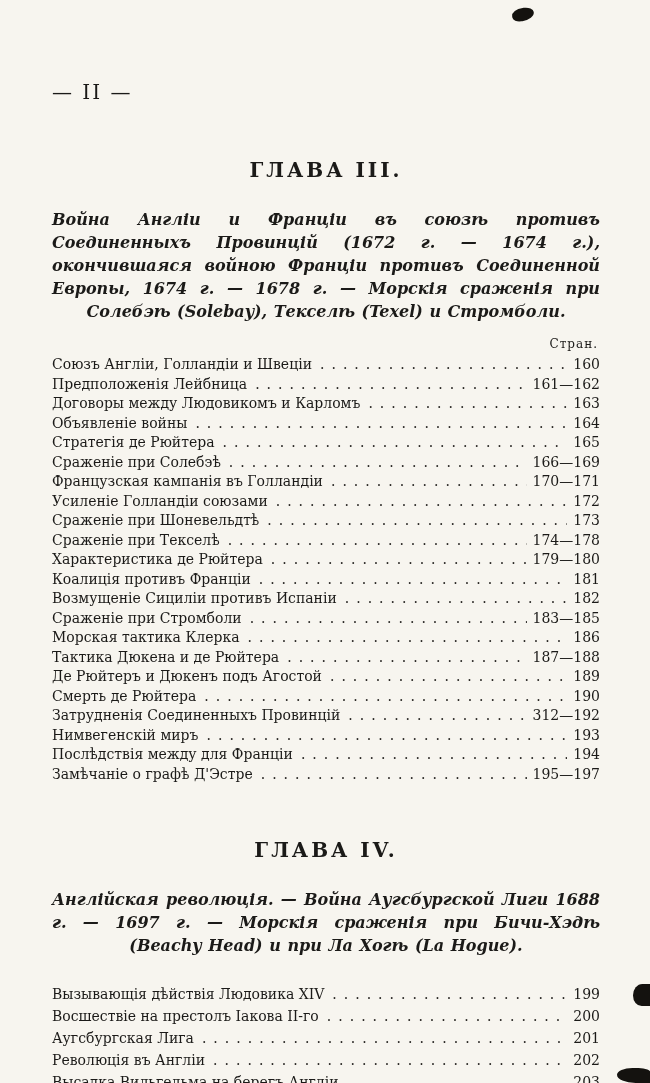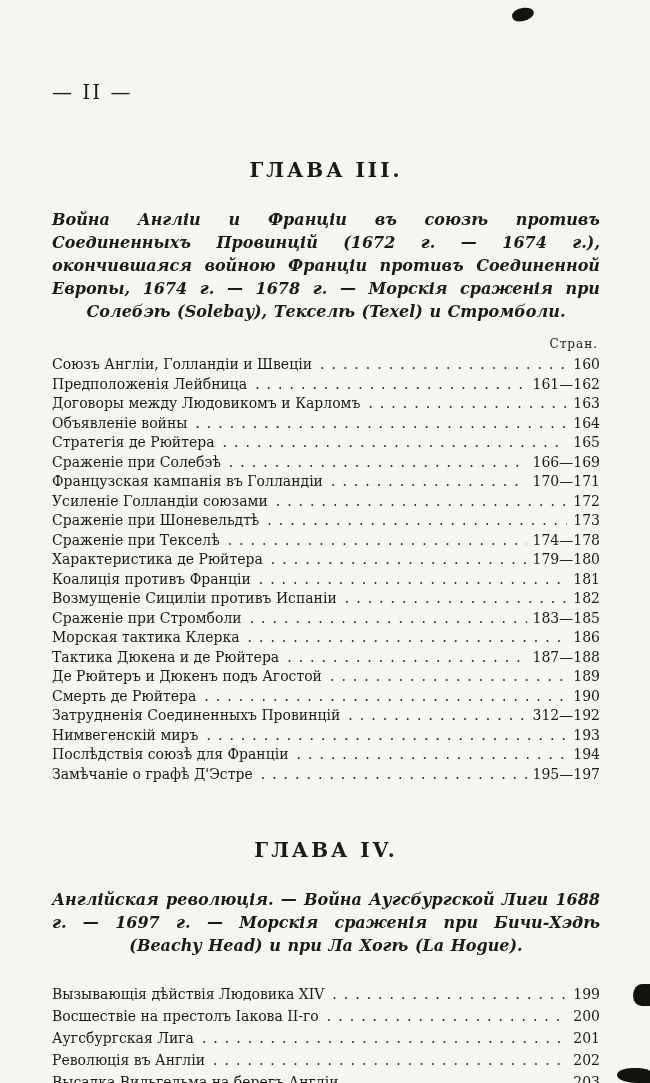--- a/index.html
+++ b/index.html
@@ -234,21 +234,21 @@
     <span class="toc-pages">312—192</span>
   </div>
 
   <div class="toc-row">
     <span class="toc-title">Нимвегенскій миръ</span>
     <span class="toc-leader">..........................................................................................</span>
     <span class="toc-pages">193</span>
   </div>
 
   <div class="toc-row">
-    <span class="toc-title">Послѣдствія союзѣ для Франціи</span>
+    <span class="toc-title">Послѣдствія между для Франціи</span>
     <span class="toc-leader">..........................................................................................</span>
     <span class="toc-pages">194</span>
   </div>
 
   <div class="toc-row">
     <span class="toc-title">Замѣчаніе о графѣ Д'Эстре</span>
     <span class="toc-leader">..........................................................................................</span>
     <span class="toc-pages">195—197</span>
   </div>
 </div>

